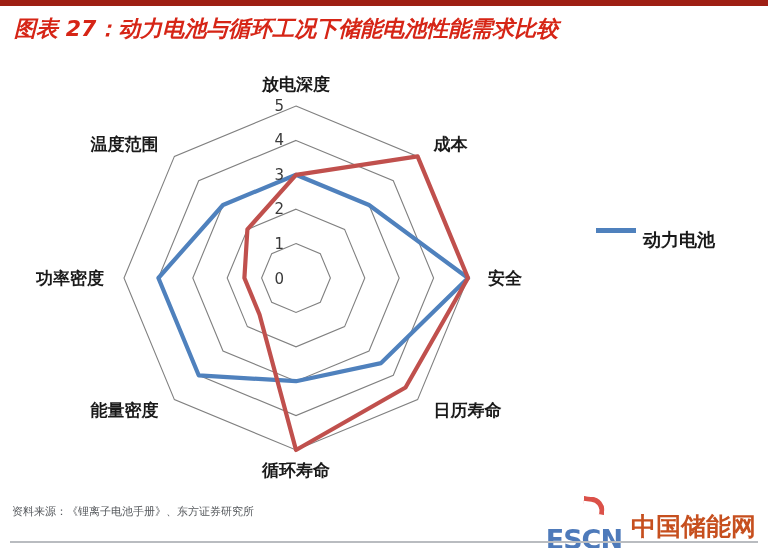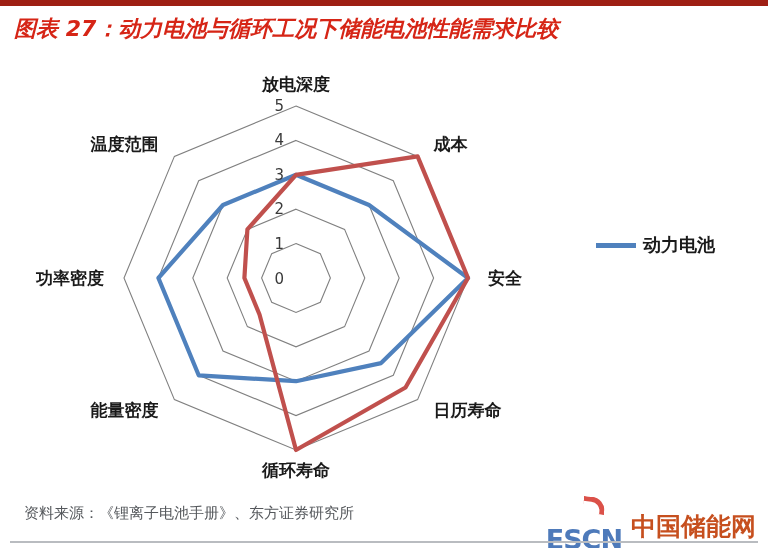--- a/index.html
+++ b/index.html
@@ -30,34 +30,34 @@
     font-family:"DejaVu Sans","Liberation Sans",sans-serif;
   }
   .tick-label{
     font-size:15px;fill:#3a3a3a;
     font-family:"DejaVu Sans","Liberation Sans",sans-serif;
   }
   .legend{
     position:absolute;left:596px;top:228px;width:165px;
   }
   .legend-row{
-    display:flex;align-items:center;height:34px;
+    display:flex;align-items:flex-start;height:34px;
   }
   .legend-swatch{
     width:40px;height:5px;margin-right:7px;flex:0 0 auto;
   }
   .legend-text{
     font-size:18px;font-weight:bold;color:#1a1a1a;white-space:nowrap;
   }
   .footer{
     position:absolute;left:0;top:496px;width:768px;height:52px;
   }
   .source{
-    position:absolute;left:24px;top:8px;
-    font-size:15px;color:#55585c;white-space:nowrap;
+    position:absolute;left:12px;top:8px;
+    font-size:11px;color:#55585c;white-space:nowrap;
   }
   .bottom-rule{
     position:absolute;left:10px;top:45px;width:748px;height:2px;
     background:#b9bcc0;
   }
   .watermark{
     position:absolute;right:12px;top:2px;
     display:flex;align-items:center;opacity:.92;
   }
   .wm-escn{

